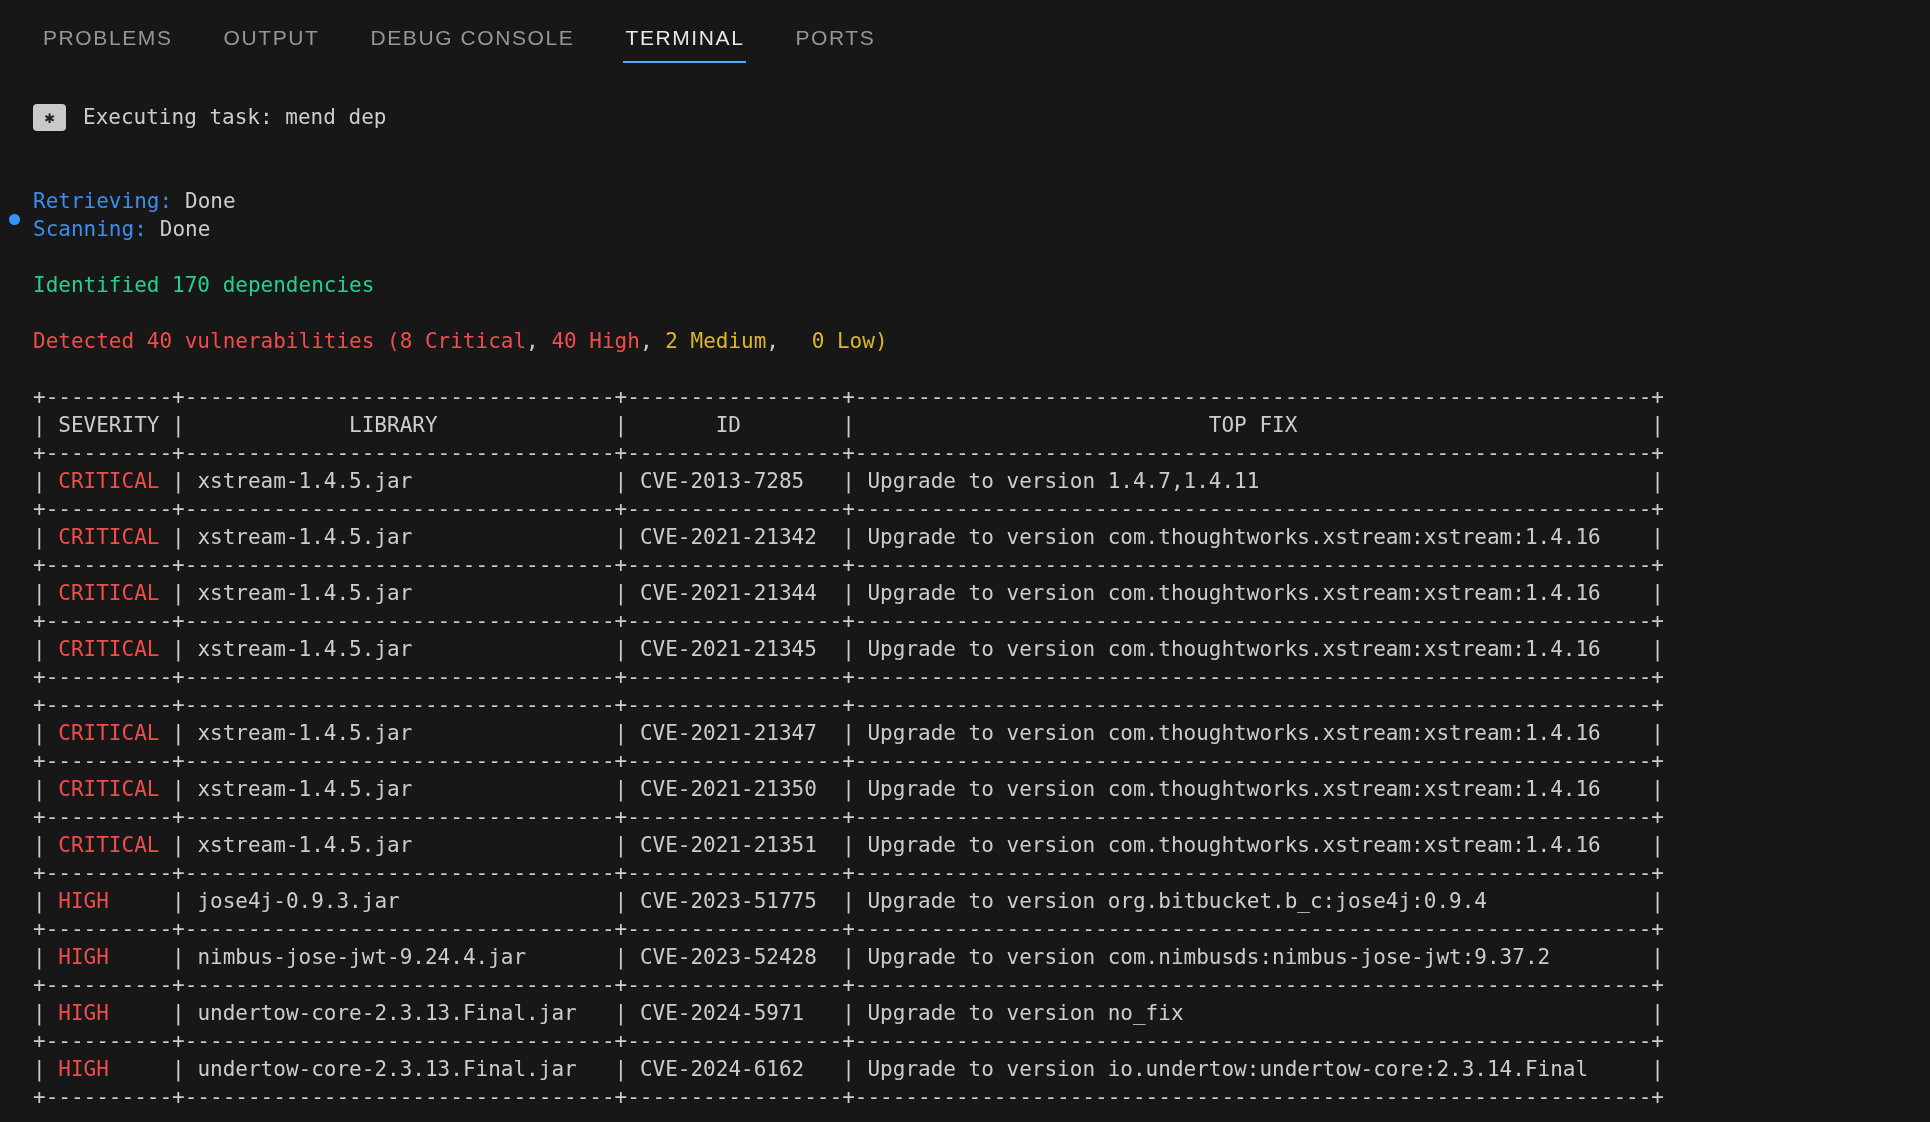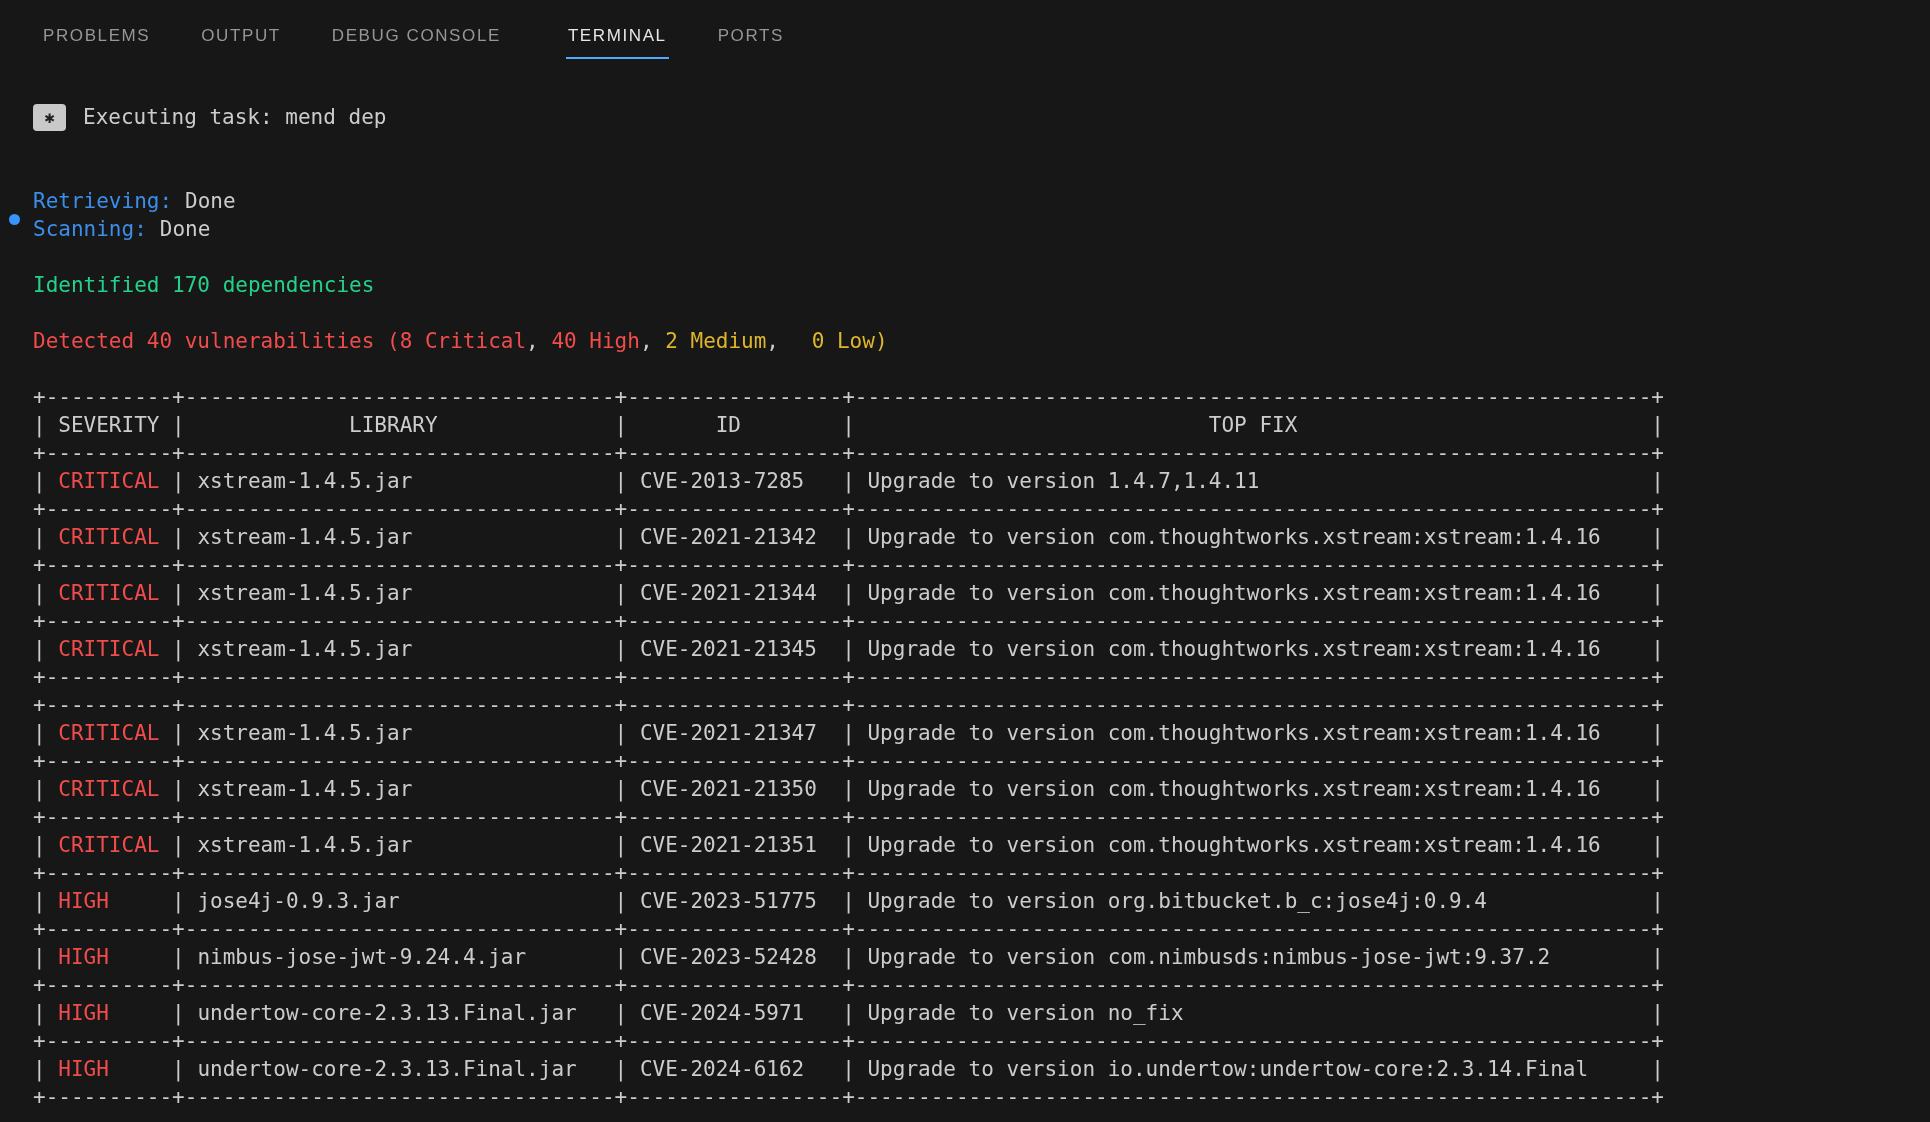--- a/index.html
+++ b/index.html
@@ -9,25 +9,25 @@
     color:var(--c-default,#cccccc);
     font-family:"DejaVu Sans Mono",monospace;
   }
   
   .tabbar{
     display:flex;gap:47px;align-items:flex-start;
     padding-left:41px;height:72px;box-sizing:border-box;
   }
   .tab{
     font-family:"Liberation Sans",sans-serif;
-    font-size:17px;letter-spacing:1.6px;
+    font-size:21px;letter-spacing:1.6px;
     color:#969696;padding:26px 2px 11px 2px;cursor:pointer;
     border-bottom:2px solid transparent;white-space:nowrap;
   }
-  .tab.active{color:#e7e7e7;border-bottom-color:var(--c-accent,#4daafc);margin-left:16px;}
+  .tab.active{color:#e7e7e7;border-bottom-color:var(--c-accent,#4daafc);}
   
   .terminal{position:relative;padding-left:33px;margin-top:31px;}
   .cmd-dot{
     position:absolute;left:9px;top:111px;width:11px;height:11px;border-radius:50%;
     background:var(--c-dot,#3794ff);
   }
   .line{height:28px;line-height:28px;font-size:21px;white-space:pre;}
   .sp1{height:28px;}
   .sp2{height:56px;}
   .task-line{display:flex;align-items:center;gap:17px;}

